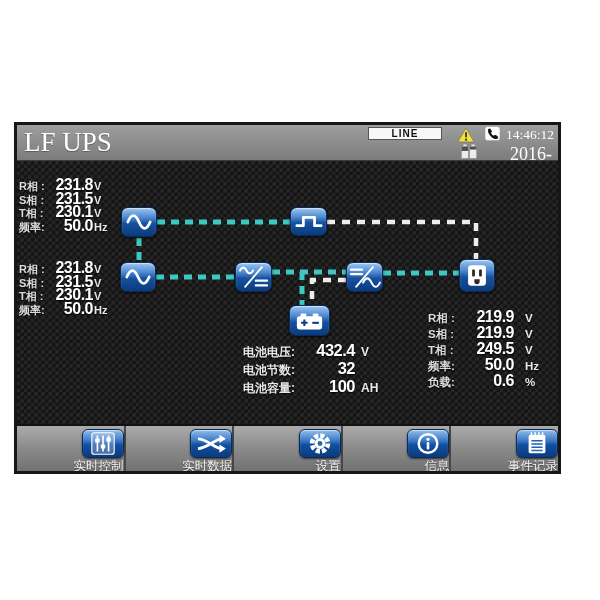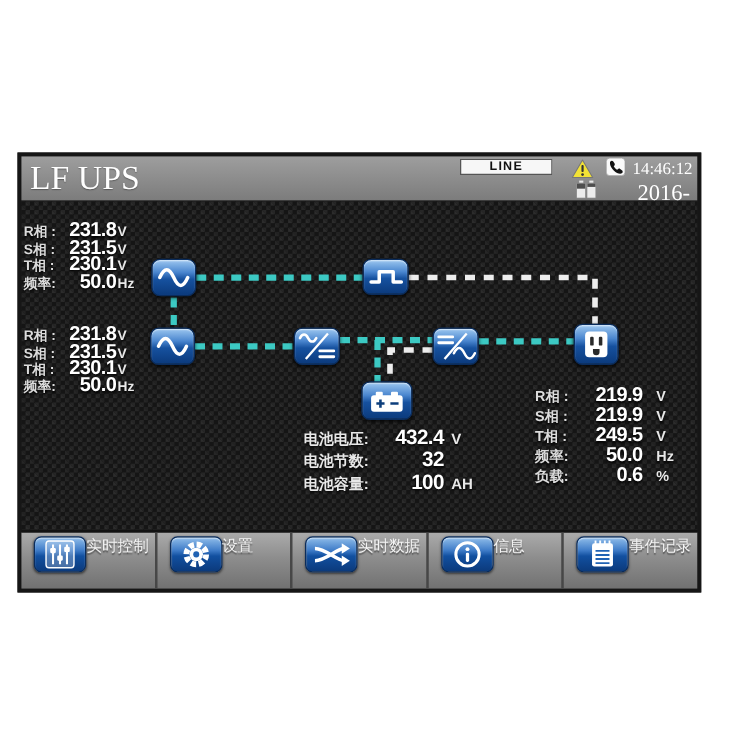--- a/index.html
+++ b/index.html
@@ -62,22 +62,22 @@
   .bblock { position:absolute; text-shadow:0 1px 2px #000; }
   .brow { display:flex; align-items:baseline; height:18px; }
   .blabel { width:66px; font-size:12px; font-weight:bold; color:#e8e8e8; white-space:nowrap; }
   .bval { width:46px; text-align:right; font-size:16.5px; font-weight:bold; color:#fff;
           letter-spacing:-0.5px; }
   .bunit { font-size:12px; font-weight:bold; color:#e8e8e8; margin-left:6px; }
 
   
   .navbar { display:flex; height:47px; border-top:2px solid #121212;
             background:linear-gradient(#ababab 0%,#8d8d8d 45%,#717171 100%); }
-  .nav-item { flex:1; display:flex; flex-direction:row; align-items:flex-start;
-              padding-top:3px; border-right:2px solid #474747; cursor:pointer;margin-left:10px; }
+  .nav-item { flex:1; display:flex; flex-direction:column; align-items:flex-end;
+              padding-top:3px; border-right:2px solid #474747; cursor:pointer; }
   .nav-item:last-child { border-right:none; }
   .nav-icon { width:42px; height:29px; border-radius:6px;
     background:linear-gradient(180deg,#8fbdea 0%,#3f7cc8 38%,#1250a0 55%,#0b3a7c 100%);
     border:1px solid #0a2c5c;
     box-shadow:0 1px 2px rgba(0,0,0,.55), inset 0 1px 1px rgba(255,255,255,.55); }
   .nav-icon svg { display:block; width:100%; height:100%; }
   .nav-label { margin-top:0px; font-size:12.5px; color:#f4f4f4;
                text-shadow:0 1px 1px rgba(0,0,0,.45); }
 </style>
 </head>
@@ -288,43 +288,43 @@
             <rect x="18.6" y="15.5" width="4.8" height="4.5" rx="1" fill="#fff"></rect>
             <rect x="24.6" y="8" width="4.8" height="4.5" rx="1" fill="#fff"></rect>
           </svg>
         </span>
         <span class="nav-label">实时控制</span>
       </div>
 
       <div class="nav-item">
         <span class="nav-icon">
           <svg viewBox="0 0 42 29">
-            <circle cx="21" cy="14.5" r="8.5" fill="none" stroke="#fff" stroke-width="5" stroke-dasharray="4.45 2.23"></circle>
-            <circle cx="21" cy="14.5" r="5.8" fill="#fff"></circle>
-            <circle cx="21" cy="14.5" r="2.6" fill="#2163b4"></circle>
-          </svg>
-        </span>
-        <span class="nav-label">设置</span>
-      </div>
-
-      <div class="nav-item">
-        <span class="nav-icon">
-          <svg viewBox="0 0 42 29">
             <path d="M7 9.5 C16 9.5,26 20,32 20" stroke="#fff" stroke-width="3" fill="none"></path>
             <path d="M7 20 C16 20,26 9.5,32 9.5" stroke="#fff" stroke-width="3" fill="none"></path>
             <path d="M30 15.5 L37 20 L30 24.5 Z" fill="#fff"></path>
             <path d="M30 5 L37 9.5 L30 14 Z" fill="#fff"></path>
           </svg>
         </span>
         <span class="nav-label">实时数据</span>
       </div>
 
       <div class="nav-item">
         <span class="nav-icon">
           <svg viewBox="0 0 42 29">
+            <circle cx="21" cy="14.5" r="8.5" fill="none" stroke="#fff" stroke-width="5" stroke-dasharray="4.45 2.23"></circle>
+            <circle cx="21" cy="14.5" r="5.8" fill="#fff"></circle>
+            <circle cx="21" cy="14.5" r="2.6" fill="#2163b4"></circle>
+          </svg>
+        </span>
+        <span class="nav-label">设置</span>
+      </div>
+
+      <div class="nav-item">
+        <span class="nav-icon">
+          <svg viewBox="0 0 42 29">
             <circle cx="21" cy="14.5" r="10" fill="none" stroke="#fff" stroke-width="2.6"></circle>
             <circle cx="21" cy="10" r="1.7" fill="#fff"></circle>
             <rect x="19.6" y="13" width="2.8" height="8" rx="1.2" fill="#fff"></rect>
           </svg>
         </span>
         <span class="nav-label">信息</span>
       </div>
 
       <div class="nav-item">
         <span class="nav-icon">

